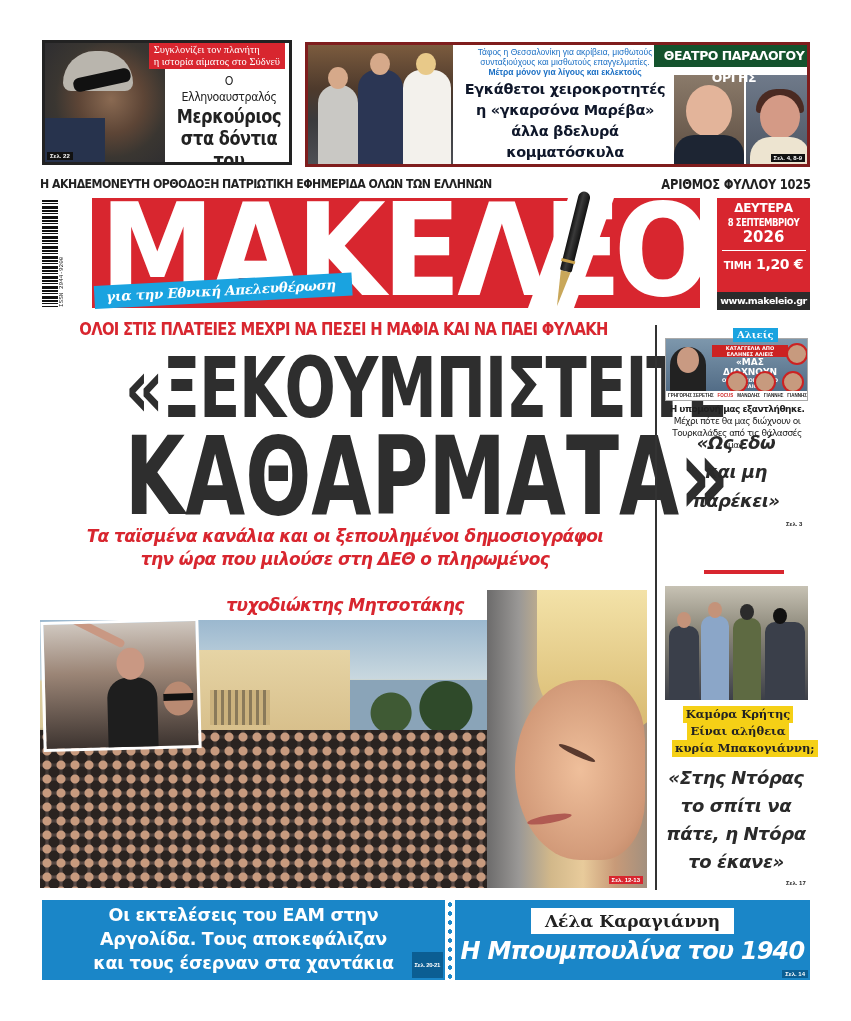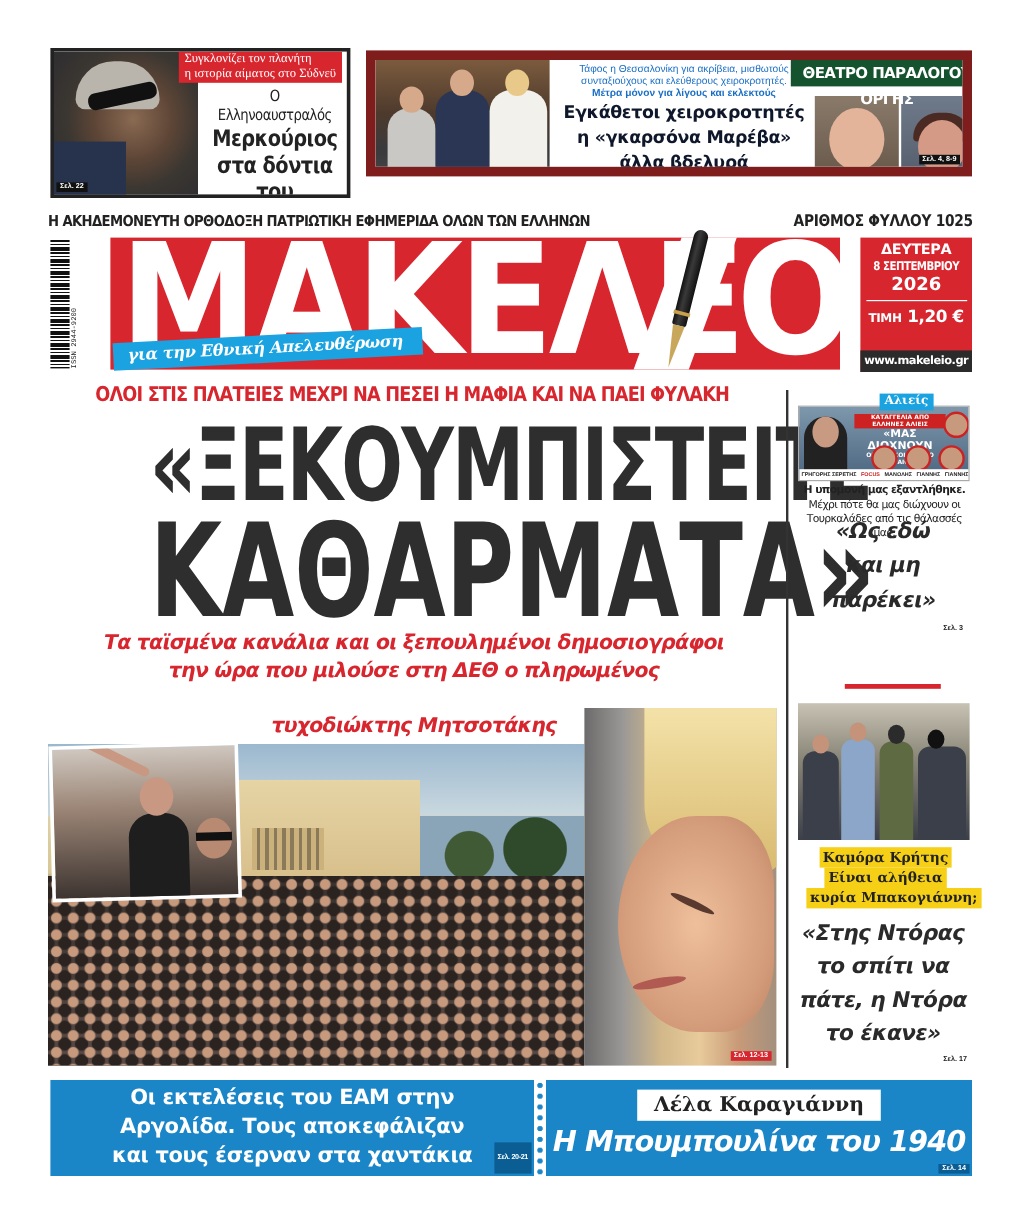--- a/index.html
+++ b/index.html
@@ -15,21 +15,21 @@
   .teaser1 .photo .glasses { position:absolute; left: 28px; top: 30px; width: 58px; height: 14px; background:#111; border-radius: 6px; transform: rotate(-12deg); }
   .teaser1 .photo .shirt { position:absolute; left: 0; top: 75px; width: 60px; height: 50px; background: #27334d; }
   .kicker-red { background: #d8262f; color: #fff; font-family: "Liberation Serif", serif; font-size: 10.5px; line-height: 12px; padding: 1px 5px; white-space: nowrap; }
   .teaser1 .kicker { right: 4px; top: 0px; text-align: left; }
   .teaser1 .headline { left: 122px; top: 30px; width: 124px; text-align: center; font-family: "DejaVu Sans", sans-serif; font-weight: bold; color: #222; }
   .teaser1 .headline .l1 { font-size: 13px; font-weight: normal; letter-spacing: -0.5px; line-height: 16px; transform: scaleX(0.85); display:block; }
   .teaser1 .headline .l2 { font-size: 19px; line-height: 22px; letter-spacing: -0.5px; display:block; transform: scaleX(0.85);}
   .pageref { font-family: "Liberation Sans Narrow", "Liberation Sans", sans-serif; font-size: 6px; font-weight: bold; padding: 1px 3px; }
   .teaser1 .pageref { left: 2px; bottom: 2px; background: #111; color:#fff; }
 
-  .teaser2 { left: 305px; top: 42px; width: 505px; height: 105px; border: 8px solid #7f1d1d; background: #fff; overflow: hidden; }
+  .teaser2 { left: 305px; top: 42px; width: 505px; height: 125px; border: 3px solid #7f1d1d; background: #fff; overflow: hidden; }
   .teaser2 .photoL { left: 0; top: 0; width: 145px; height: 125px;
     background: linear-gradient(180deg, #7b5b3e 0%, #4e3a2c 35%, #3a3a3c 60%, #505258 100%); }
   .teaser2 .photoL .p1 { position:absolute; left: 10px; top: 40px; width: 40px; height: 85px; background:#c9c8c4; border-radius: 18px 18px 0 0; }
   .teaser2 .photoL .p2 { position:absolute; left: 50px; top: 25px; width: 45px; height: 100px; background:#2b3654; border-radius: 18px 18px 0 0; }
   .teaser2 .photoL .p3 { position:absolute; left: 95px; top: 25px; width: 48px; height: 100px; background:#f3f1ec; border-radius: 18px 18px 0 0; }
   .teaser2 .photoL .h { position:absolute; width: 20px; height: 22px; border-radius: 50%; background: #d6a98a; }
   .teaser2 .blue-text { left: 146px; top: 2px; width: 222px; text-align: center; color: #1a6fc4; font-size: 8.5px; line-height: 10px; font-family: "Liberation Sans", sans-serif; }
   .teaser2 .headline { left: 146px; top: 34px; width: 222px; text-align: center; font-family: "DejaVu Sans", sans-serif; font-weight: bold; font-size: 14.5px; line-height: 21px; color: #0f172a; letter-spacing: -0.3px; }
   .teaser2 .photoR1 { left: 366px; top: 30px; width: 70px; height: 95px; background: linear-gradient(180deg, #8a7a6a, #5a4a3e); }
   .teaser2 .photoR1 .face { position:absolute; left: 12px; top: 10px; width: 46px; height: 52px; border-radius: 50%; background:#e3b49a; }
@@ -159,21 +159,21 @@
   <div class="abs photoL">
     <div class="p1"></div>
     <div class="p2"></div>
     <div class="p3"></div>
     <div class="h" style="left:20px;top:22px;"></div>
     <div class="h" style="left:62px;top:8px;"></div>
     <div class="h" style="left:108px;top:8px;background:#e8c989;"></div>
   </div>
   <div class="abs blue-text">
     <div>Τάφος η Θεσσαλονίκη για ακρίβεια, μισθωτούς</div>
-    <div>συνταξιούχους και ελεύθερους χειροκροτητές.</div>
+    <div>συνταξιούχους και μισθωτούς επαγγελματίες.</div>
     <div style="font-weight:bold;">Μέτρα μόνον για λίγους και εκλεκτούς</div>
   </div>
   <div class="abs headline">
     <div>Εγκάθετοι χειροκροτητές</div>
     <div>η «γκαρσόνα Μαρέβα»</div>
     <div>άλλα βδελυρά κομματόσκυλα</div>
   </div>
   <div class="abs photoR1">
     <div class="face"></div>
     <div class="suit"></div>

